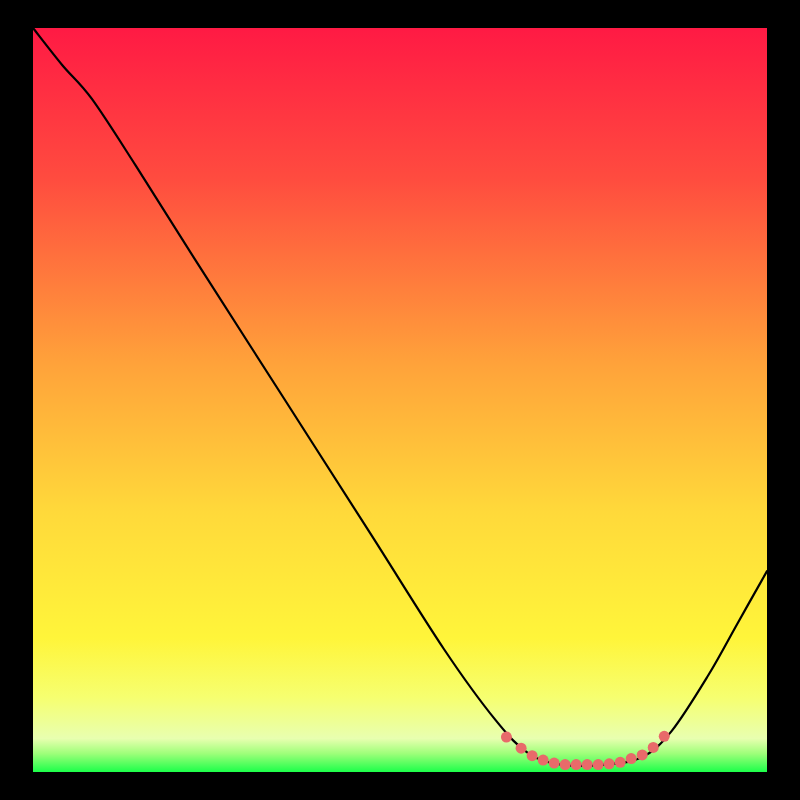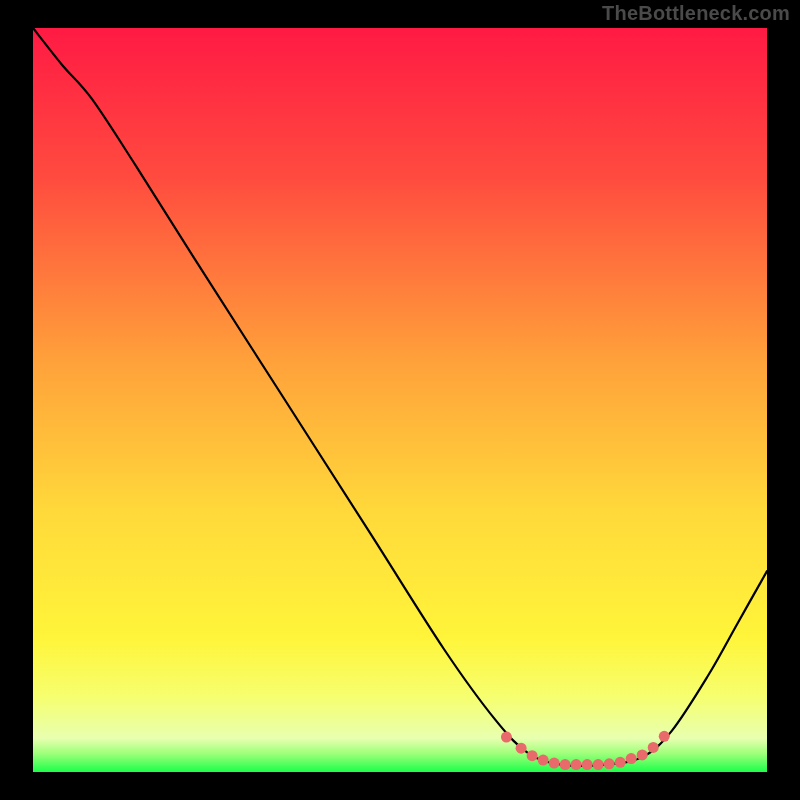--- a/index.html
+++ b/index.html
@@ -30,21 +30,20 @@
   svg.plot {
     position: absolute;
     left: 0;
     top: 0;
   }
 </style>
 </head>
 <body>
 
 <div class="stage">
-  <div class="watermark">TheBottleneck.com</div>
 
   <svg class="plot" width="800" height="800" viewBox="0 0 800 800">
     <defs>
       <linearGradient id="bg-grad" x1="0" y1="0" x2="0" y2="1">
           <stop offset="0.00%" stop-color="#ff1a44"></stop>
           <stop offset="20.00%" stop-color="#ff4b3f"></stop>
           <stop offset="45.00%" stop-color="#ffa23a"></stop>
           <stop offset="65.00%" stop-color="#ffd93a"></stop>
           <stop offset="82.00%" stop-color="#fff53a"></stop>
           <stop offset="90.00%" stop-color="#f6ff70"></stop>

